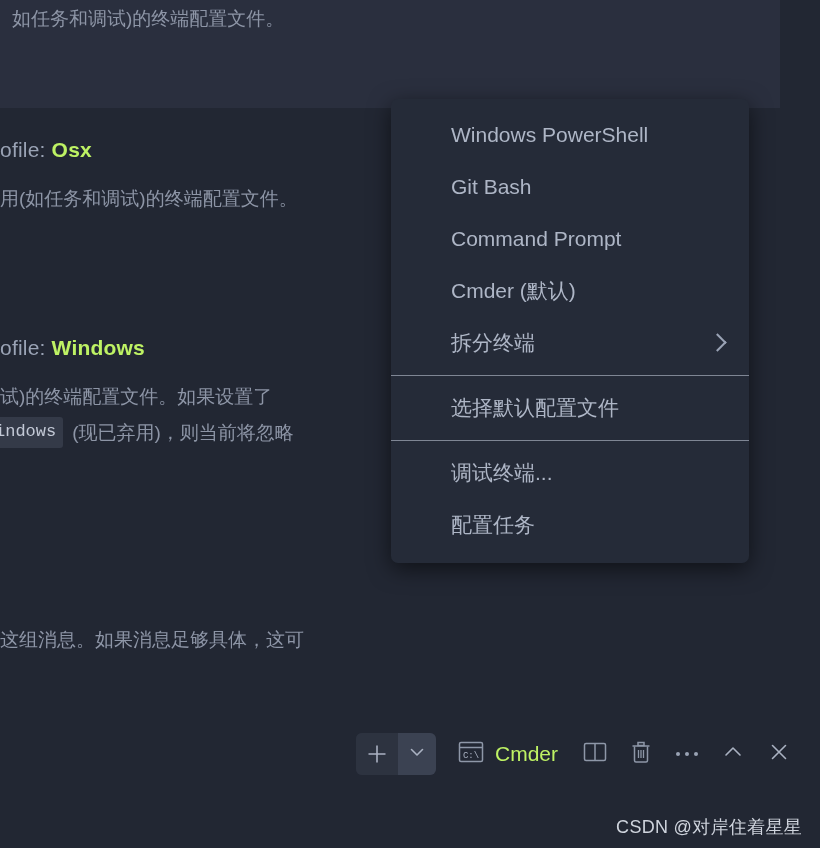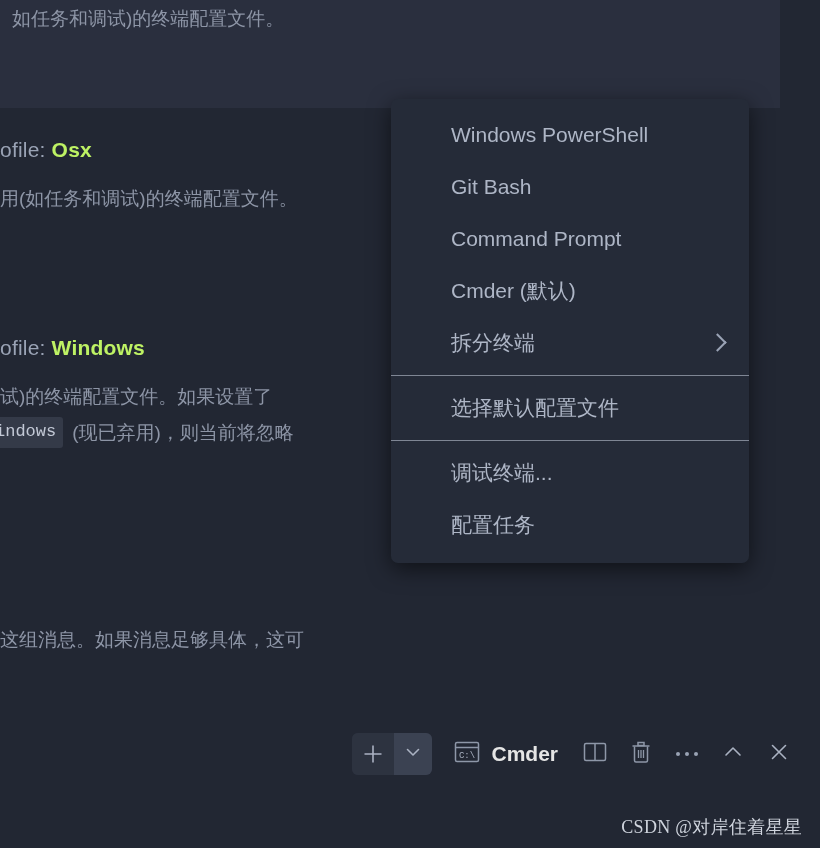--- a/index.html
+++ b/index.html
@@ -161,24 +161,23 @@
 
   .terminal-tab {
     display: flex;
     align-items: center;
     gap: 11px;
     height: 42px;
     padding: 0 10px 0 8px;
     margin-right: 4px;
   }
   .terminal-tab .tab-label {
-    color: #e5e5e5;
+    color: #bef264;
     font-size: 21px;
     white-space: nowrap;
-    font-weight: bold;
   }
 
   .dots-icon {
     display: flex;
     align-items: center;
     gap: 5px;
   }
   .dots-icon i {
     display: block;
     width: 4px; height: 4px;
@@ -189,21 +188,20 @@
   
   #watermark {
     position: absolute;
     right: 18px;
     top: 815px;
     color: #cfd4dd;
     font-size: 18px;
     letter-spacing: .3px;
     white-space: nowrap;
     z-index: 70;
-    font-family: Liberation Serif, serif;
   }
 </style>
 </head>
 <body>
 
 <div id="settings-editor">
 
   <div class="settings-band" style="top:0px;height:108px;"></div>
 
   <div class="setting-block" style="top:4px;">

